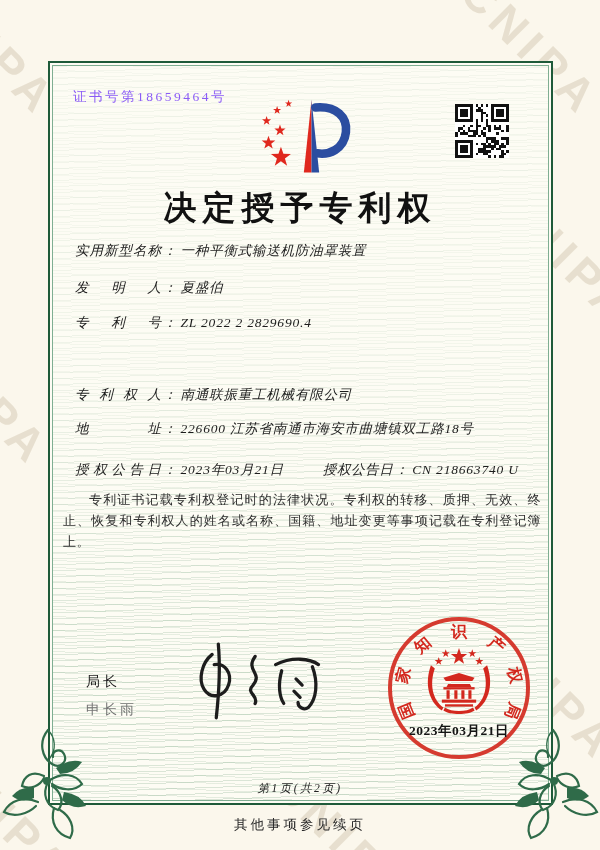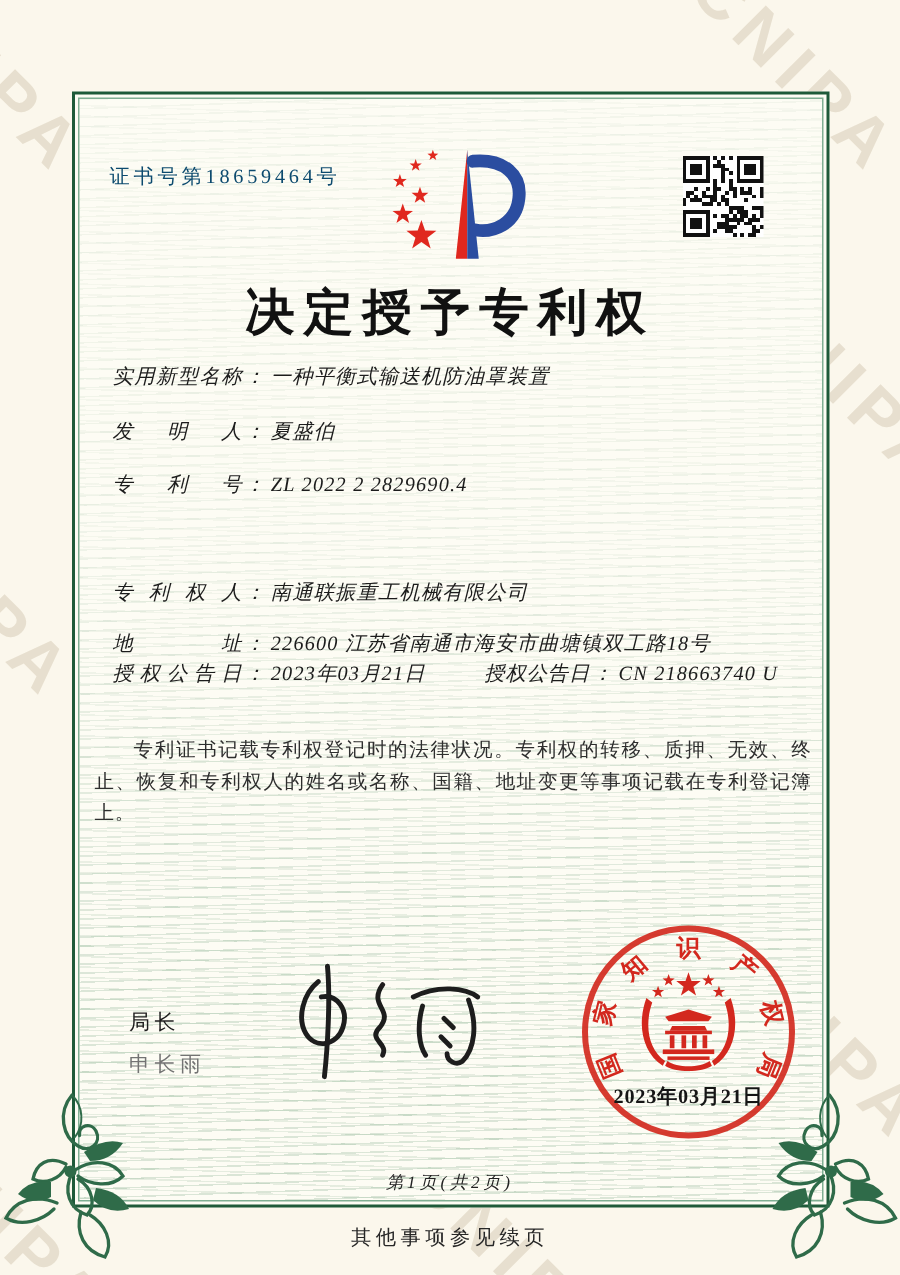--- a/index.html
+++ b/index.html
@@ -30,22 +30,22 @@
   .guilloche {
     position:absolute; inset:3px;
     background:
       repeating-linear-gradient(178deg, rgba(96,150,110,.22) 0 1px, rgba(0,0,0,0) 1px 6px),
       repeating-linear-gradient(182deg, rgba(96,150,110,.15) 0 1px, rgba(0,0,0,0) 1px 7px);
     -webkit-mask-image:linear-gradient(to bottom, rgba(0,0,0,.28) 0%, rgba(0,0,0,.40) 40%, rgba(0,0,0,.95) 78%, #000 100%);
     mask-image:linear-gradient(to bottom, rgba(0,0,0,.28) 0%, rgba(0,0,0,.40) 40%, rgba(0,0,0,.95) 78%, #000 100%);
   }
 
   .cert-no {
-    position:absolute; left:73px; top:109px; z-index:2;
-    font-size:13.5px; letter-spacing:2.5px; color:#0c4a6e;
+    position:absolute; left:73px; top:88px; z-index:2;
+    font-size:13.5px; letter-spacing:2.5px; color:#8b5cf6;
   }
   .logo-svg { position:absolute; left:246px; top:96px; width:110px; height:86px; z-index:2; }
   .qr { position:absolute; left:455px; top:104px; width:54px; height:54px; z-index:2; }
 
   .title {
     position:absolute; left:0; right:0; top:186px; z-index:2;
     text-align:center; font-size:33px; font-weight:700;
     letter-spacing:6px; color:#111;
   }
 
@@ -172,21 +172,21 @@
   </div>
   <div class="frow" style="top:314px;">
     <span class="f-label">专利号</span><span class="f-colon">：</span><span class="f-value">ZL 2022 2 2829690.4</span>
   </div>
   <div class="frow" style="top:386px;">
     <span class="f-label">专利权人</span><span class="f-colon">：</span><span class="f-value">南通联振重工机械有限公司</span>
   </div>
   <div class="frow" style="top:420px;">
     <span class="f-label">地址</span><span class="f-colon">：</span><span class="f-value">226600 江苏省南通市海安市曲塘镇双工路18号</span>
   </div>
-  <div class="frow double" style="top:440px;gap:39px;">
+  <div class="frow double" style="top:461px;gap:39px;">
     <span>
       <span class="f-label">授权公告日</span><span class="f-colon">：</span><span class="f-value">2023年03月21日</span>
     </span>
     <span>
       <span class="f-label narrow">授权公告日</span><span class="f-colon">：</span><span class="f-value">CN 218663740 U</span>
     </span>
   </div>
 
   <div class="paras">
     <p>专利证书记载专利权登记时的法律状况。专利权的转移、质押、无效、终止、恢复和专利权人的姓名或名称、国籍、地址变更等事项记载在专利登记簿上。</p>

